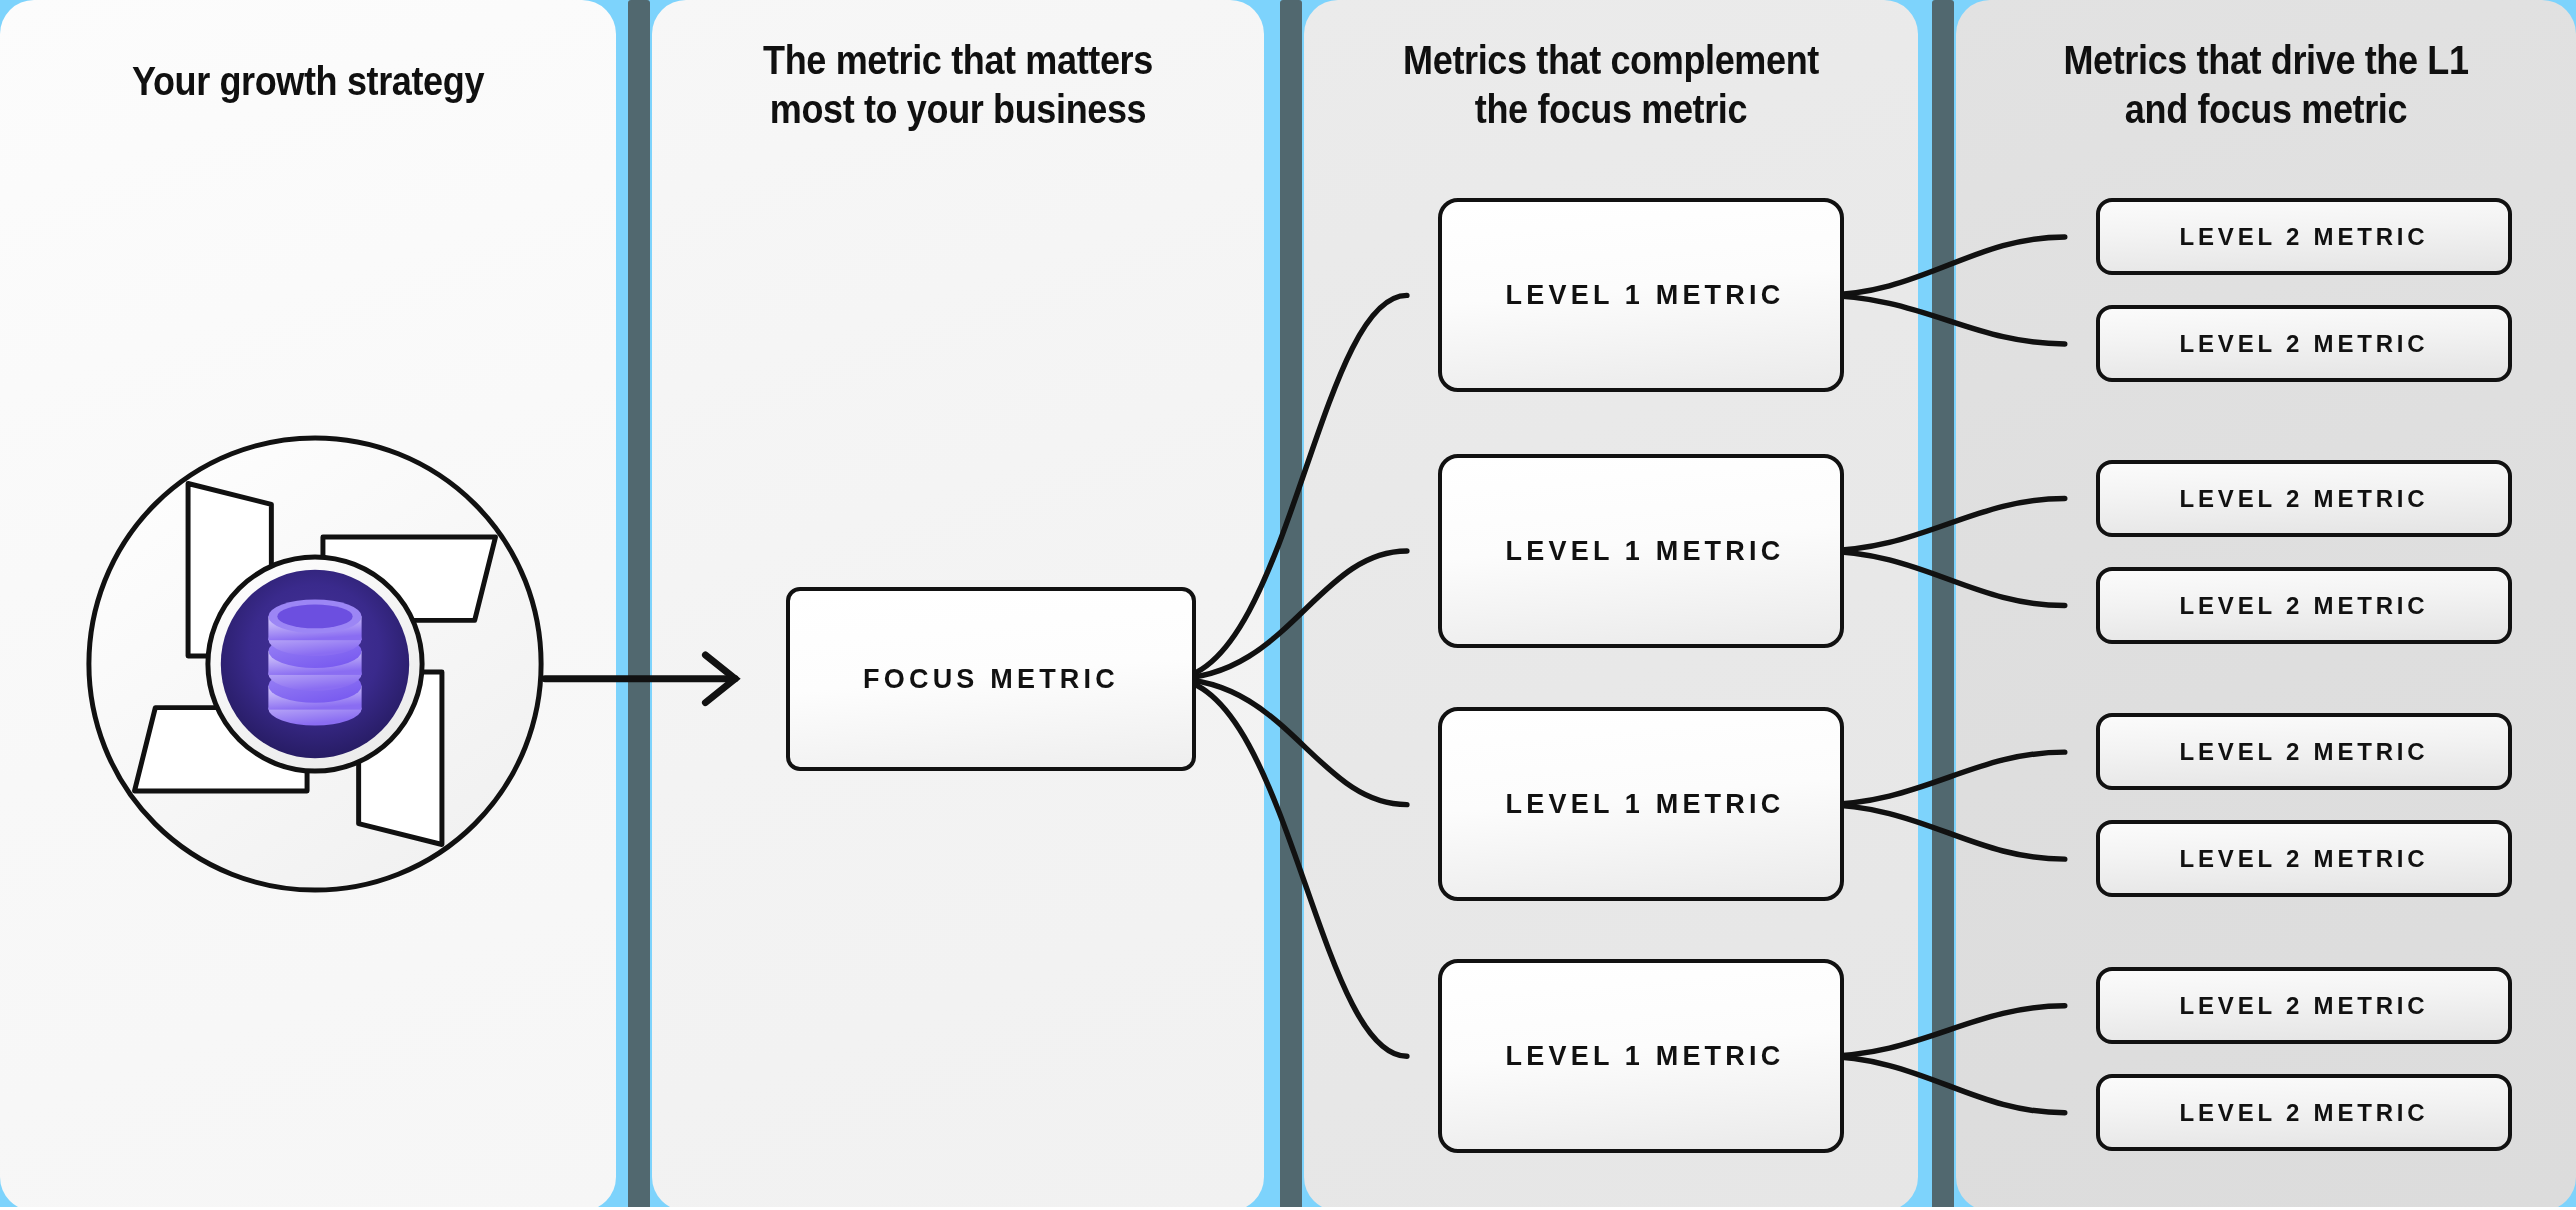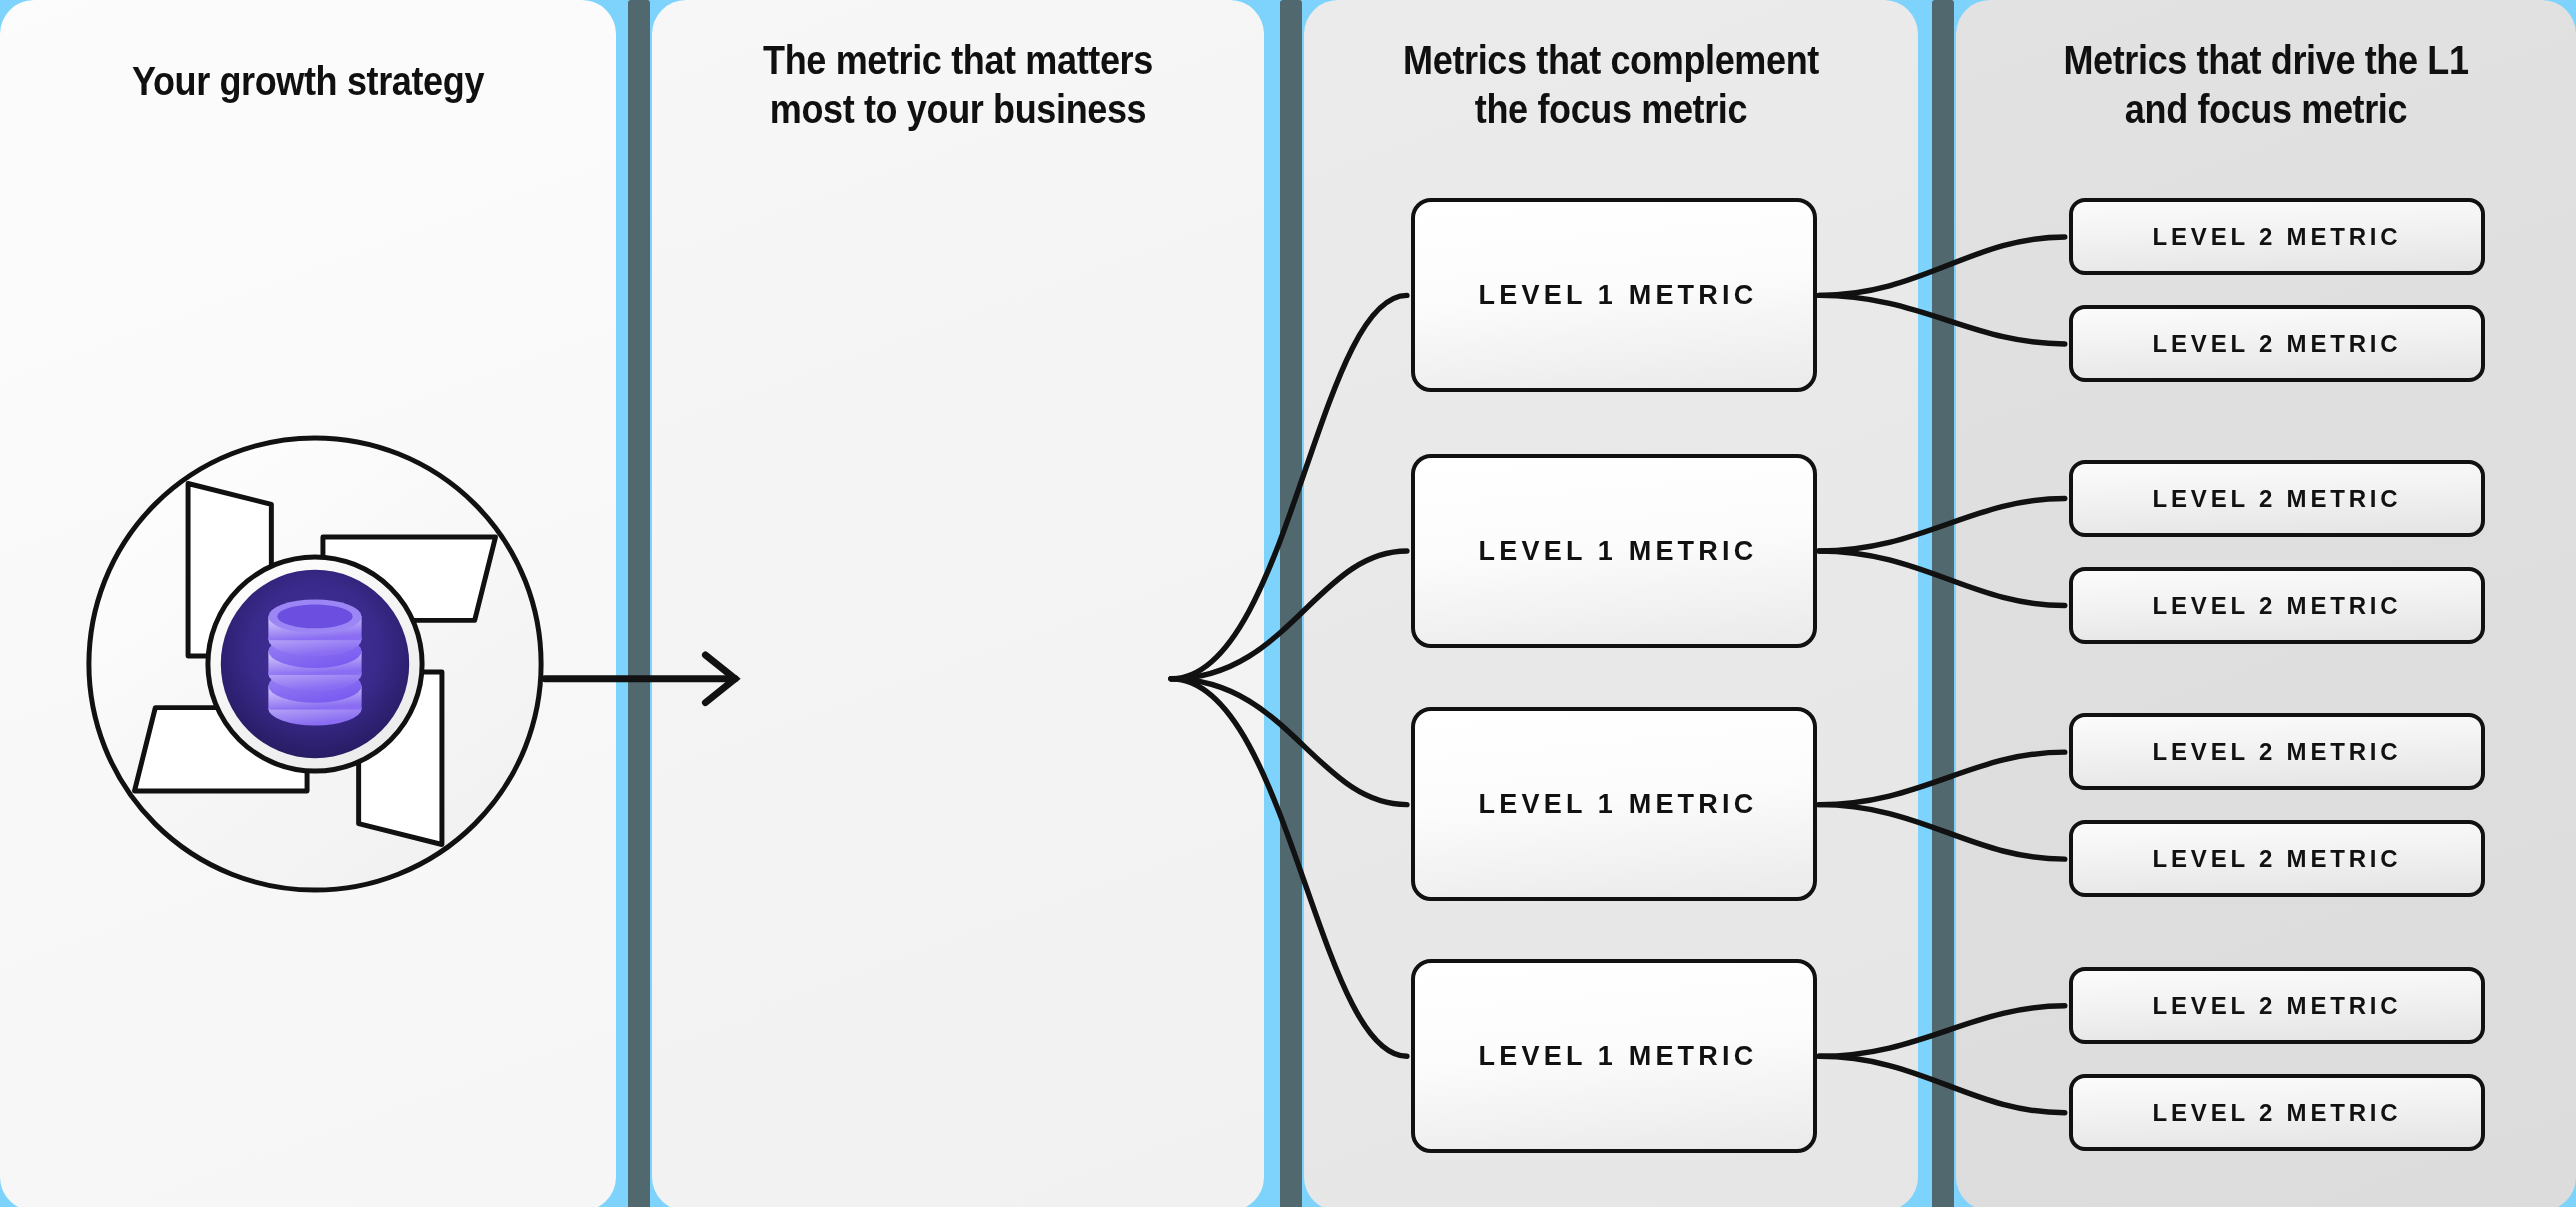--- a/index.html
+++ b/index.html
@@ -76,20 +76,21 @@
     position: absolute;
     box-sizing: border-box;
     border: 4px solid #111111;
     display: flex;
     align-items: center;
     justify-content: center;
     color: #111111;
     font-weight: 700;
     text-align: center;
     z-index: 6;
+    margin-left: 27px;
   }
   .node-focus {
     border-radius: 14px;
     background: linear-gradient(175deg, #ffffff 0%, #fdfdfd 48%, #eeeeee 100%);
     font-size: 27px;
     letter-spacing: 4.2px;
   }
   .node-l1 {
     border-radius: 20px;
     background: linear-gradient(175deg, #ffffff 0%, #fcfcfc 46%, #eaeaea 100%);
@@ -229,20 +230,21 @@
       <path d="M 1836 556 C 1940 556 1990 611 2084 611"></path>
 
       <path d="M 1836 812 C 1940 812 1990 759 2084 759"></path>
       <path d="M 1836 812 C 1940 812 1990 867 2084 867"></path>
 
       <path d="M 1836 1066 C 1940 1066 1990 1015 2084 1015"></path>
       <path d="M 1836 1066 C 1940 1066 1990 1123 2084 1123"></path>
     </g>
   </svg>
 
+  <div class="node node-focus" id="focus-metric">FOCUS METRIC</div>
 
   <div class="node node-l1" id="l1-0">LEVEL 1 METRIC</div>
   <div class="node node-l1" id="l1-1">LEVEL 1 METRIC</div>
   <div class="node node-l1" id="l1-2">LEVEL 1 METRIC</div>
   <div class="node node-l1" id="l1-3">LEVEL 1 METRIC</div>
 
   <div class="node node-l2" id="l2-0">LEVEL 2 METRIC</div>
   <div class="node node-l2" id="l2-1">LEVEL 2 METRIC</div>
   <div class="node node-l2" id="l2-2">LEVEL 2 METRIC</div>
   <div class="node node-l2" id="l2-3">LEVEL 2 METRIC</div>

